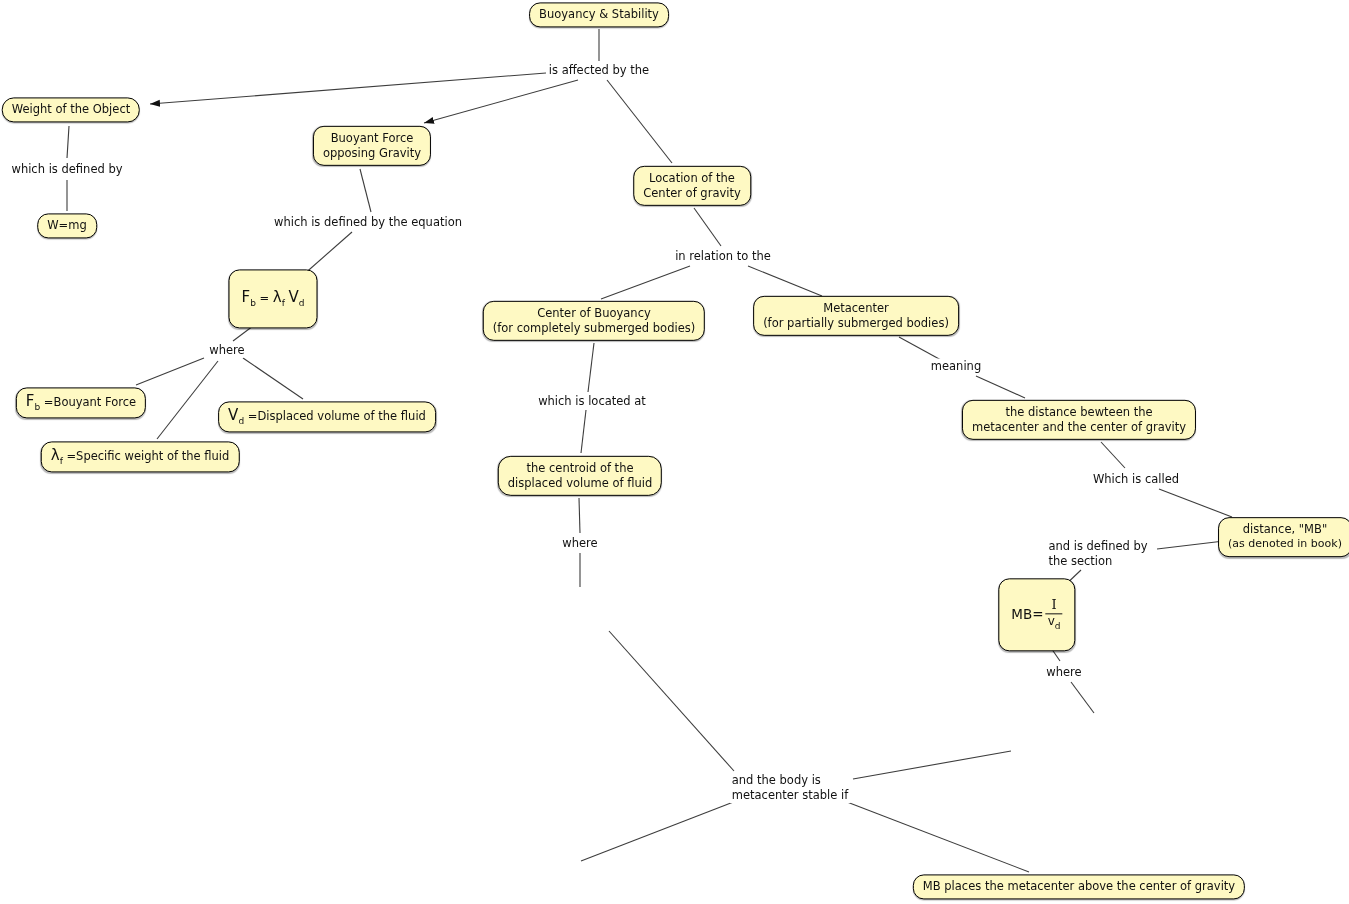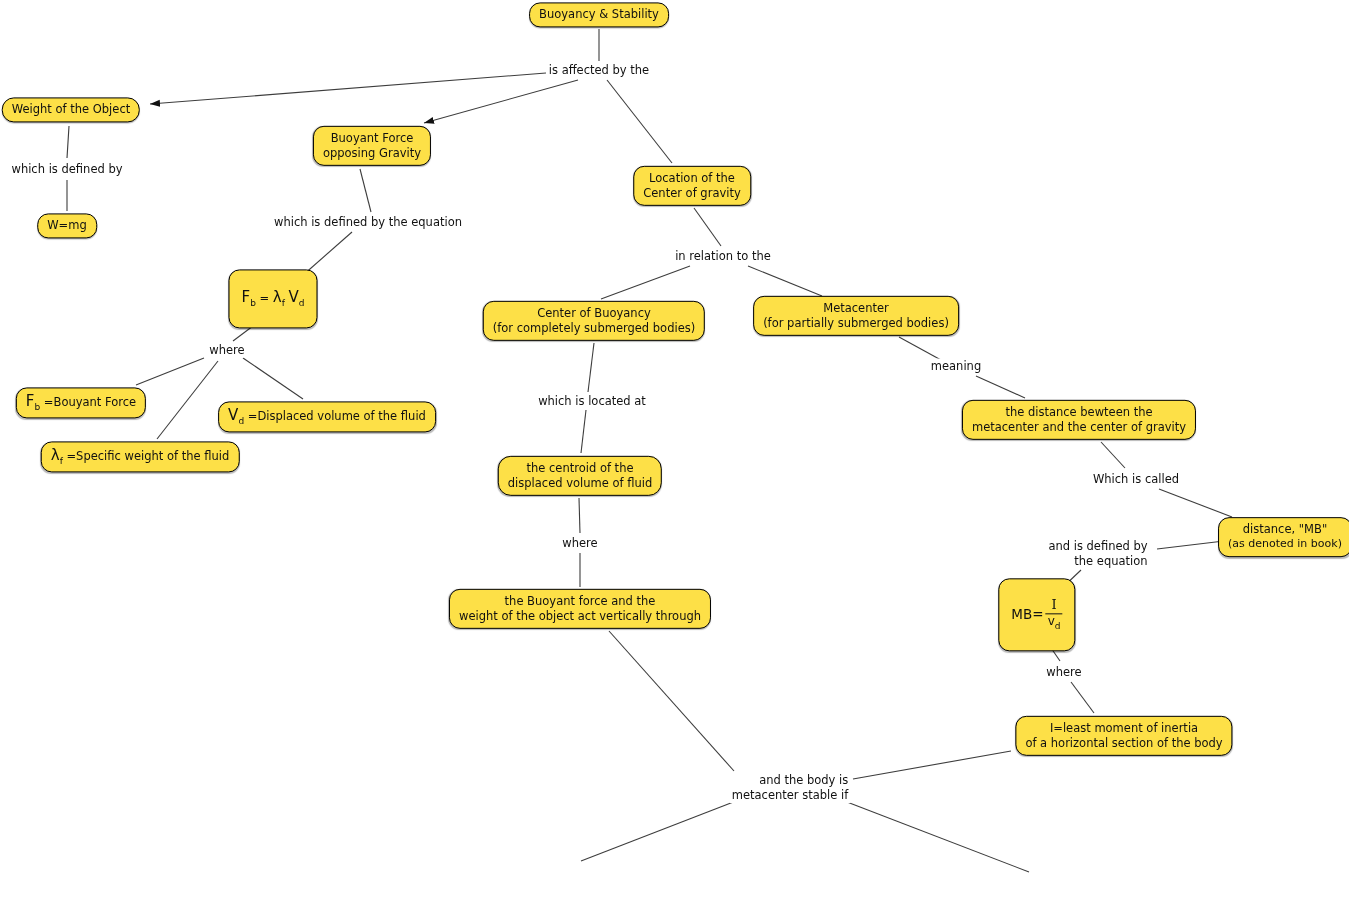--- a/index.html
+++ b/index.html
@@ -6,28 +6,28 @@
   body{
     width:1349px;height:904px;position:relative;overflow:hidden;
     background:#ffffff;
     font-family:"DejaVu Sans", sans-serif;
     color:#111111;
   }
   #edges-layer{position:absolute;left:0;top:0;width:1349px;height:904px;z-index:1;}
   #nodes-layer{position:absolute;left:0;top:0;width:1349px;height:904px;z-index:2;}
   .node{
     position:absolute;transform:translate(-50%,-50%);
-    background:#fde047;border:1px solid #000000;border-radius:11px;
+    background:#fef9c3;border:1px solid #000000;border-radius:11px;
     padding:4px 9px;font-size:11.5px;line-height:1.32;text-align:center;
     white-space:nowrap;box-shadow:0 1px 1px rgba(0,0,0,0.28);
   }
   .node.eqpad{padding:18px 12px;}
   .label{
     position:absolute;transform:translate(-50%,-50%);
-    font-size:11.5px;line-height:1.3;text-align:right;white-space:nowrap;
+    font-size:11.5px;line-height:1.3;text-align:left;white-space:nowrap;
     background:#ffffff;padding:0 2px;
   }
   .ln{display:block;}
   .ln .big{font-size:15px;}
   sub{font-size:9px;}
   .small{font-size:11px;}
   .eqpre{font-size:13.5px;vertical-align:middle;}
   .frac{display:inline-block;vertical-align:middle;text-align:center;margin-left:2px;}
   .num{display:block;border-bottom:1px solid #111;padding:0 6px;font-size:13px;font-family:"DejaVu Serif",serif;line-height:1.25;}
   .den{display:block;font-size:12px;line-height:1.3;}
@@ -131,47 +131,42 @@
     <div class="label" style="left: 592px; top: 401px;">
       <span class="ln">which is located at</span>
     </div>
     <div class="node" style="left: 580px; top: 476px; border-radius: 13px;">
       <span class="ln">the centroid of the</span>
       <span class="ln">displaced volume of fluid</span>
     </div>
     <div class="label" style="left: 580px; top: 543px;">
       <span class="ln">where</span>
     </div>
-    <div class="node" style="left: 580px; top: 609px;">
-      <span class="ln">the Buoyant force and the</span>
-      <span class="ln">weight of the object act vertically through</span>
-    </div>
     <div class="label" style="left: 956px; top: 366px;">
       <span class="ln">meaning</span>
     </div>
     <div class="node" style="left: 1079px; top: 420px;">
       <span class="ln">the distance bewteen the</span>
       <span class="ln">metacenter and the center of gravity</span>
     </div>
     <div class="label" style="left: 1136px; top: 479px;">
       <span class="ln">Which is called</span>
     </div>
     <div class="node" style="left: 1285px; top: 537px;">
       <span class="ln">distance, "MB"</span>
       <span class="ln small">(as denoted in book)</span>
     </div>
     <div class="label" style="left: 1098px; top: 554px;">
       <span class="ln">and is defined by</span>
-      <span class="ln">the equation</span>
+      <span class="ln">the section</span>
     </div>
     <div class="node eqpad" style="left: 1037px; top: 615px;"><span class="eqpre">MB=</span><span class="frac"><span class="num">I</span><span class="den">v<sub>d</sub></span></span></div>
     <div class="label" style="left: 1064px; top: 672px;">
       <span class="ln">where</span>
     </div>
-    <div class="node" style="left: 1124px; top: 736px;">
-      <span class="ln">I=least moment of inertia</span>
-      <span class="ln">of a horizontal section of the body</span>
-    </div>
     <div class="label" style="left: 790px; top: 788px;">
       <span class="ln">and the body is</span>
       <span class="ln">metacenter stable if</span>
     </div>
+    <div class="node" style="left: 1079px; top: 887px;">
+      <span class="ln">MB places the metacenter above the center of gravity</span>
+    </div>
   </div>
 
 </body></html>

